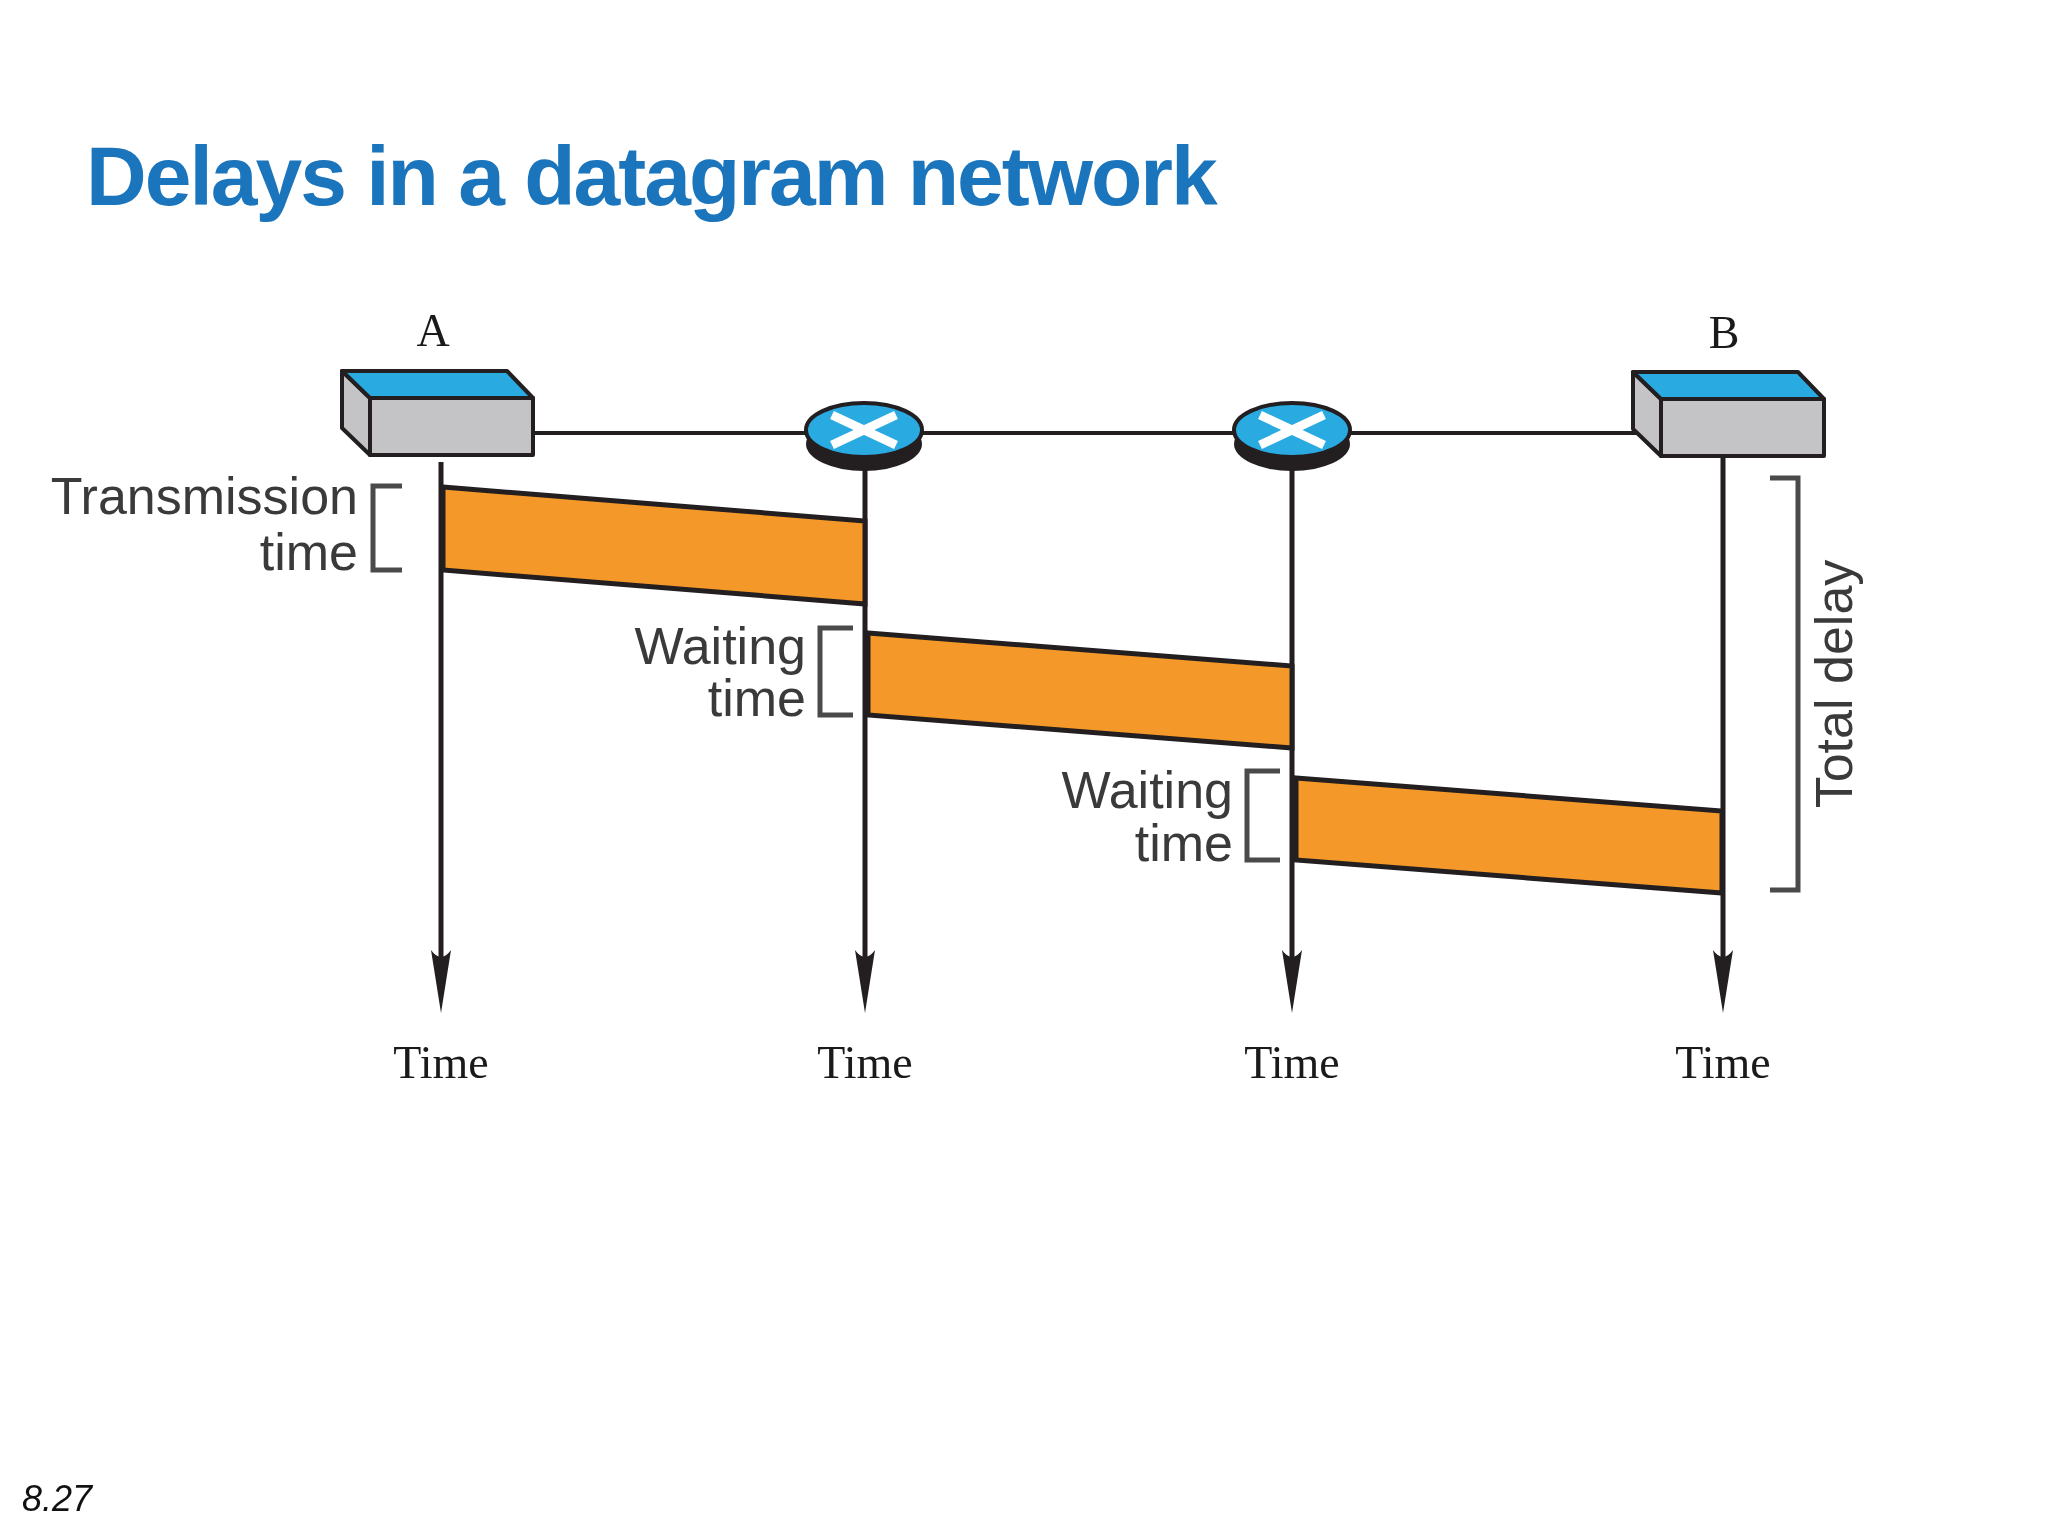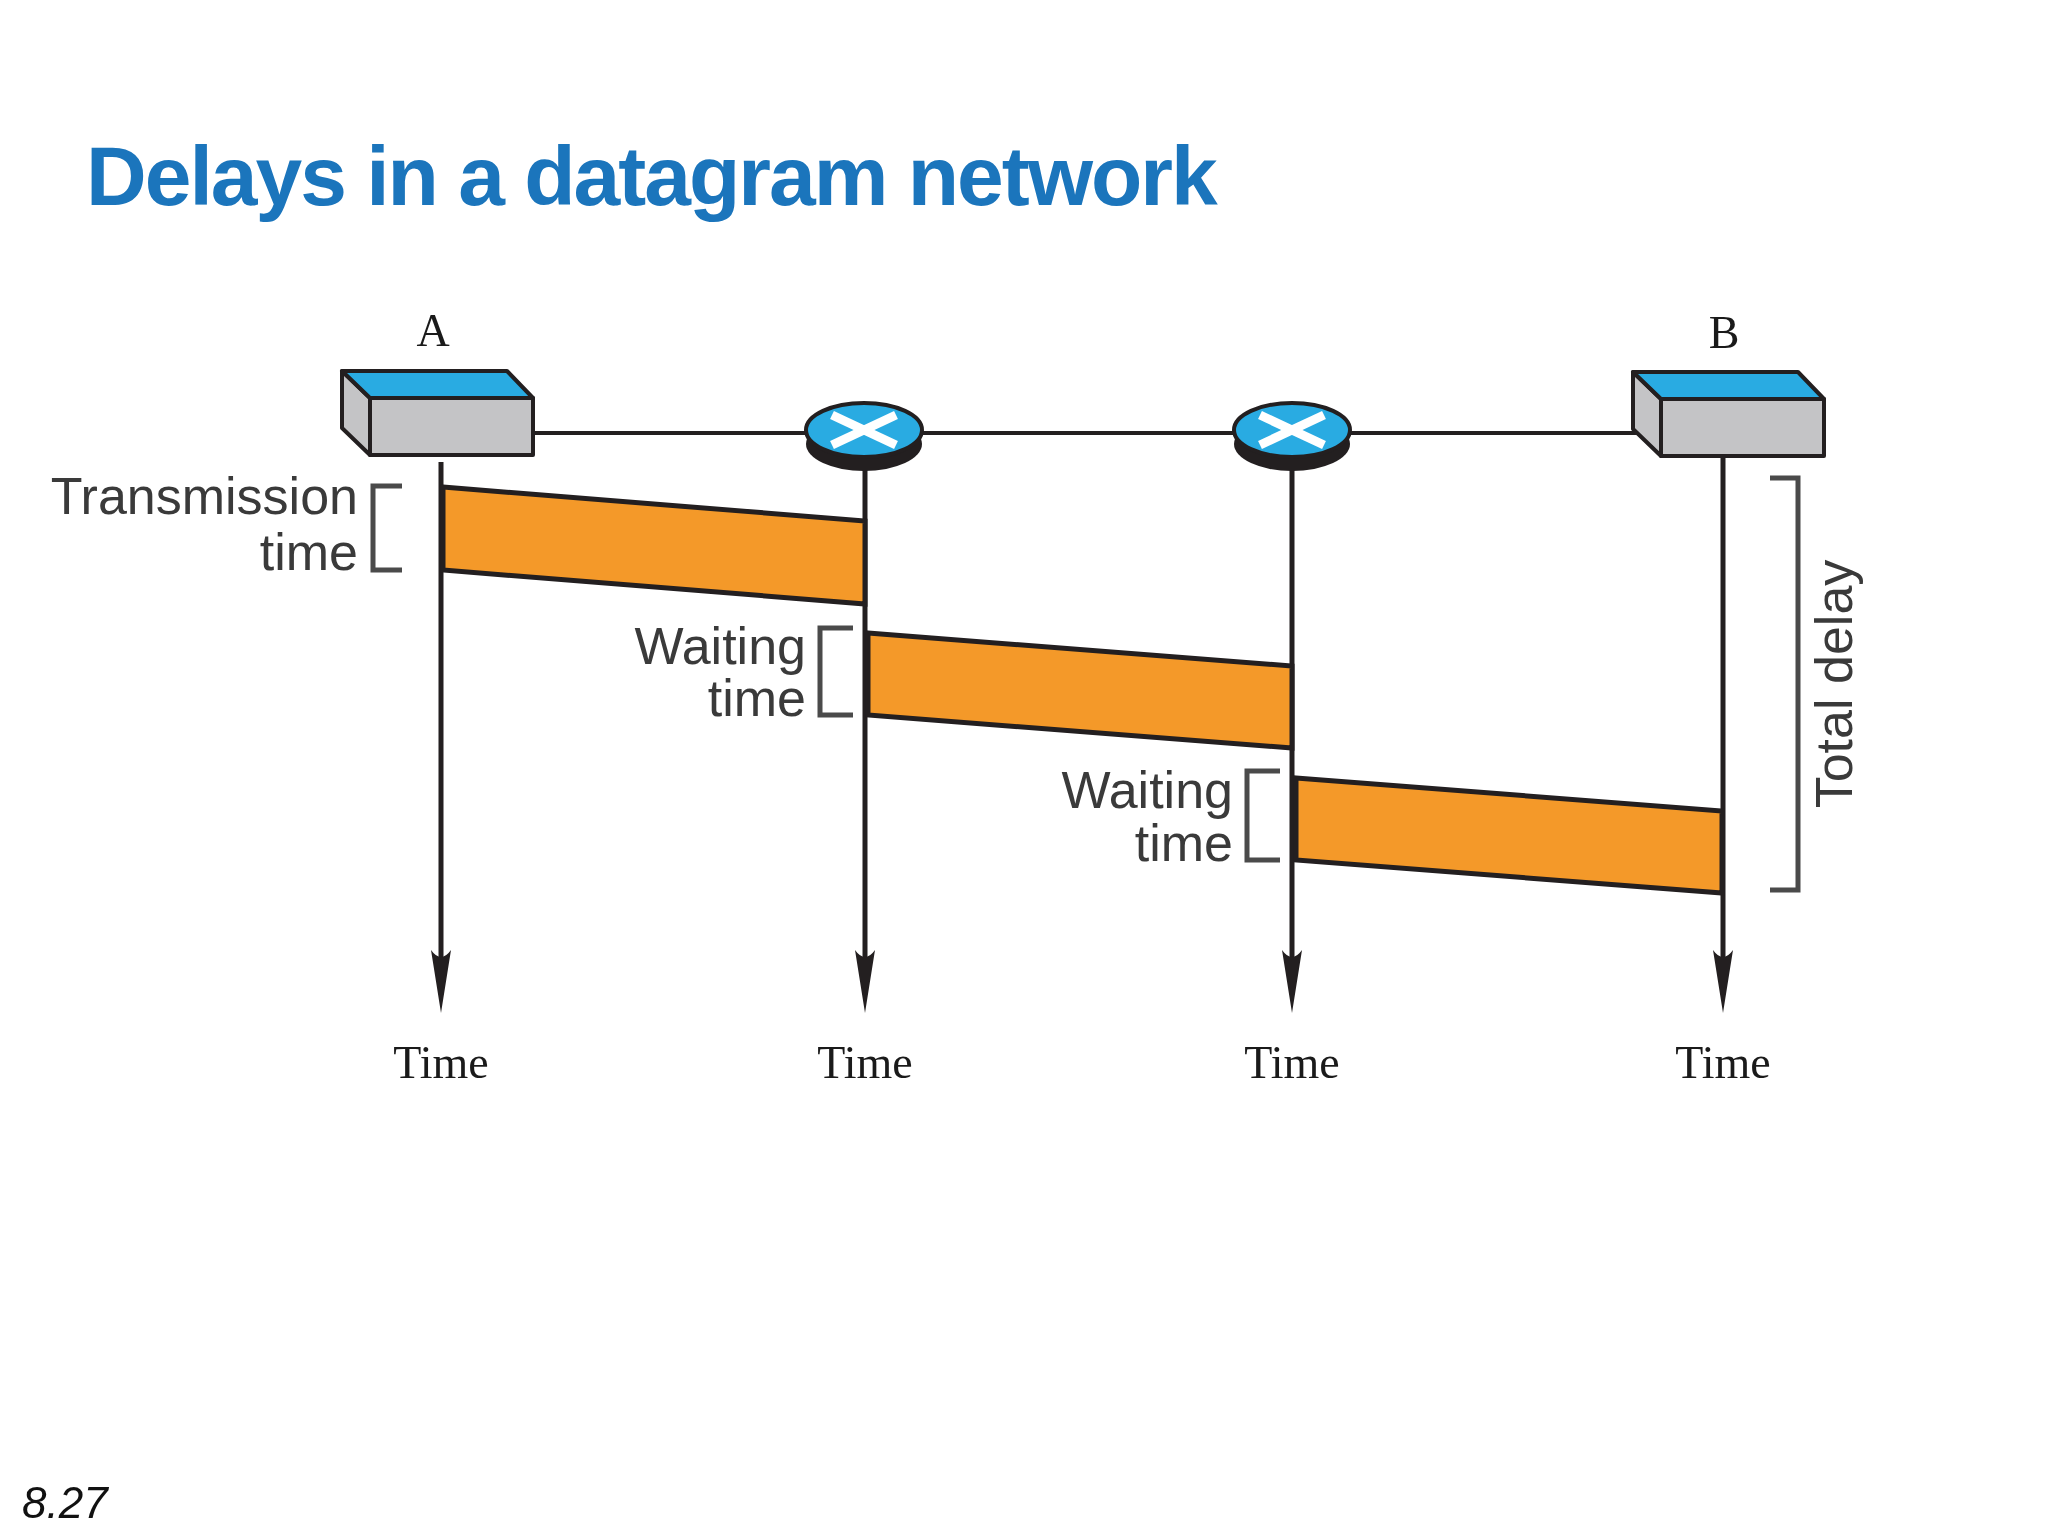--- a/index.html
+++ b/index.html
@@ -15,21 +15,21 @@
     left:86px;top:128px;
     font-size:84px;
     font-weight:700;
     letter-spacing:-2px;
     color:#1B75BC;
     white-space:nowrap;
   }
   .page-number{
     position:absolute;
     left:22px;top:1478px;
-    font-size:44px;
+    font-size:36px;
     font-style:italic;
     color:#111111;
   }
   svg{position:absolute;left:0;top:0;}
   .sans-label{
     font-family:"Liberation Sans",sans-serif;
     font-size:52px;
     fill:#3A3A3A;
   }
   .serif-label{

